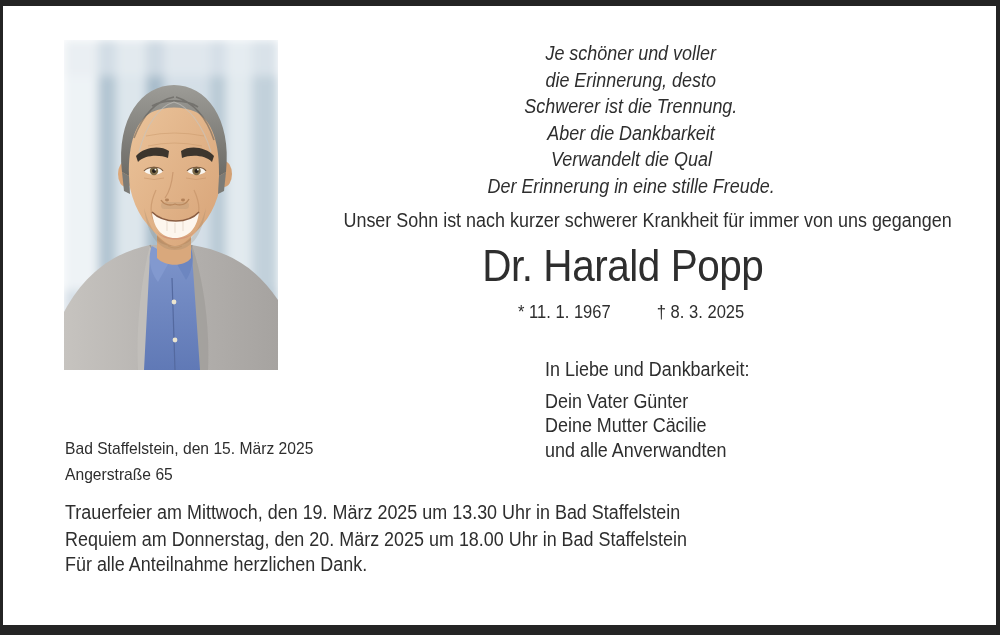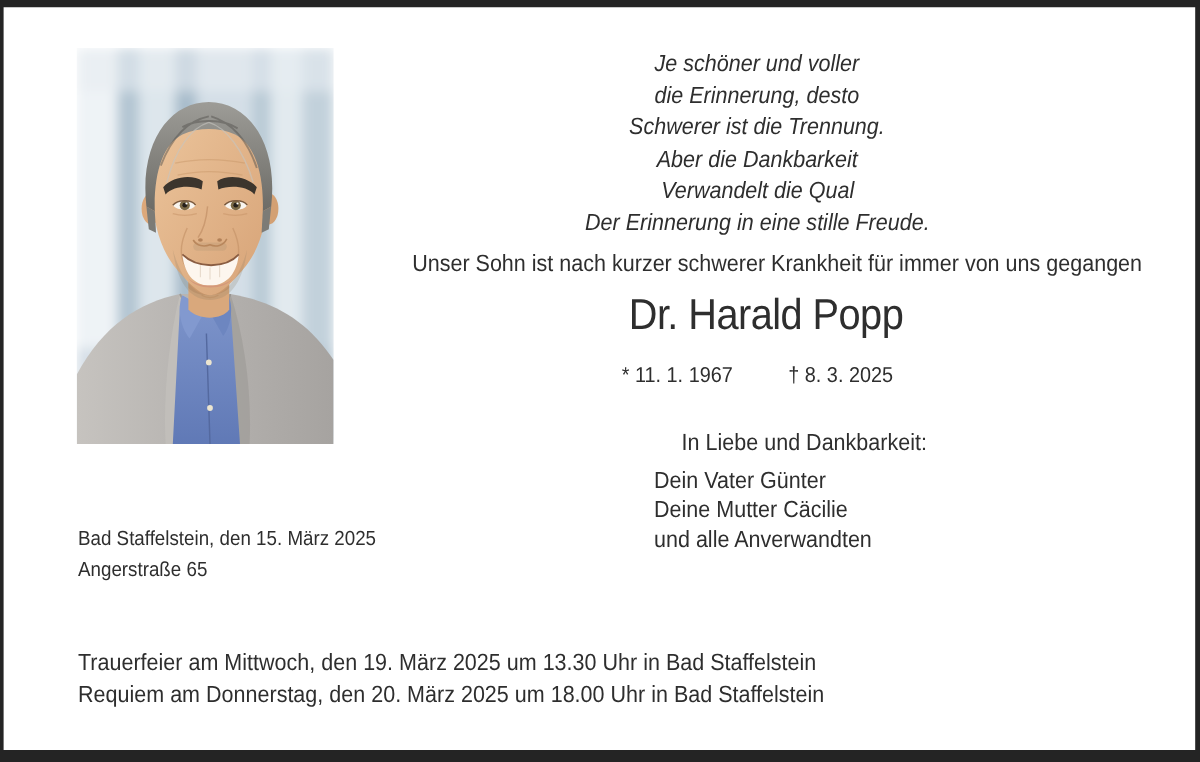--- a/index.html
+++ b/index.html
@@ -20,41 +20,41 @@
   .poem {
     position:absolute; left:314px; top:34px; width:628px;
     text-align:center; font-style:italic;
     font-size:19.5px; line-height:26.5px;text-decoration:underline;
   }
   .announcement {
     position:absolute; left:314px; top:203px; width:628px;
     font-size:19.5px;
   }
   .name {
-    position:absolute; left:321px; top:235px; width:628px;
-    text-align:center; font-size:36px; letter-spacing:-0.5px;
+    position:absolute; left:306px; top:235px; width:628px;
+    text-align:center; font-size:44px; letter-spacing:-0.5px;
     line-height:1.15;
   }
   .dates {
     position:absolute; left:314px; top:296px; width:628px;
     display:flex; justify-content:center; gap:39px;
     font-size:18px;
   }
   .mourners {
     position:absolute; left:542px; top:351px;
     font-size:19.5px; line-height:24.5px;
   }
-  .mourners .intro { margin-bottom:7px;margin-left:23px; }
+  .mourners .intro { margin-bottom:7px; }
   .place {
     position:absolute; left:62px; top:430px;
     font-size:17px; line-height:25.5px;
   }
   .services {
     position:absolute; left:62px; top:493px;
-    font-size:19.5px; line-height:27px;margin-top:40px;
+    font-size:19.5px; line-height:27px;
   }
   .thanks {
     position:absolute; left:62px; top:547px;
     font-size:19.5px;
   }
   
   .cx { display:inline-block; transform:scaleX(.92); transform-origin:50% 0; white-space:nowrap; }
   .cl { display:inline-block; transform:scaleX(.92); transform-origin:0 0; white-space:nowrap; }
 </style>
 </head>
@@ -202,14 +202,17 @@
   <div class="place">
     <div><span class="cl">Bad Staffelstein, den 15. März 2025</span></div>
     <div><span class="cl">Angerstraße 65</span></div>
   </div>
 
   <div class="services">
     <div><span class="cl">Trauerfeier am Mittwoch, den 19. März 2025 um 13.30 Uhr in Bad Staffelstein</span></div>
     <div><span class="cl">Requiem am Donnerstag, den 20. März 2025 um 18.00 Uhr in Bad Staffelstein</span></div>
   </div>
 
+  <div class="thanks">
+    <span class="cl">Für alle Anteilnahme herzlichen Dank.</span>
+  </div>
 
 </div>
 
 </body></html>

